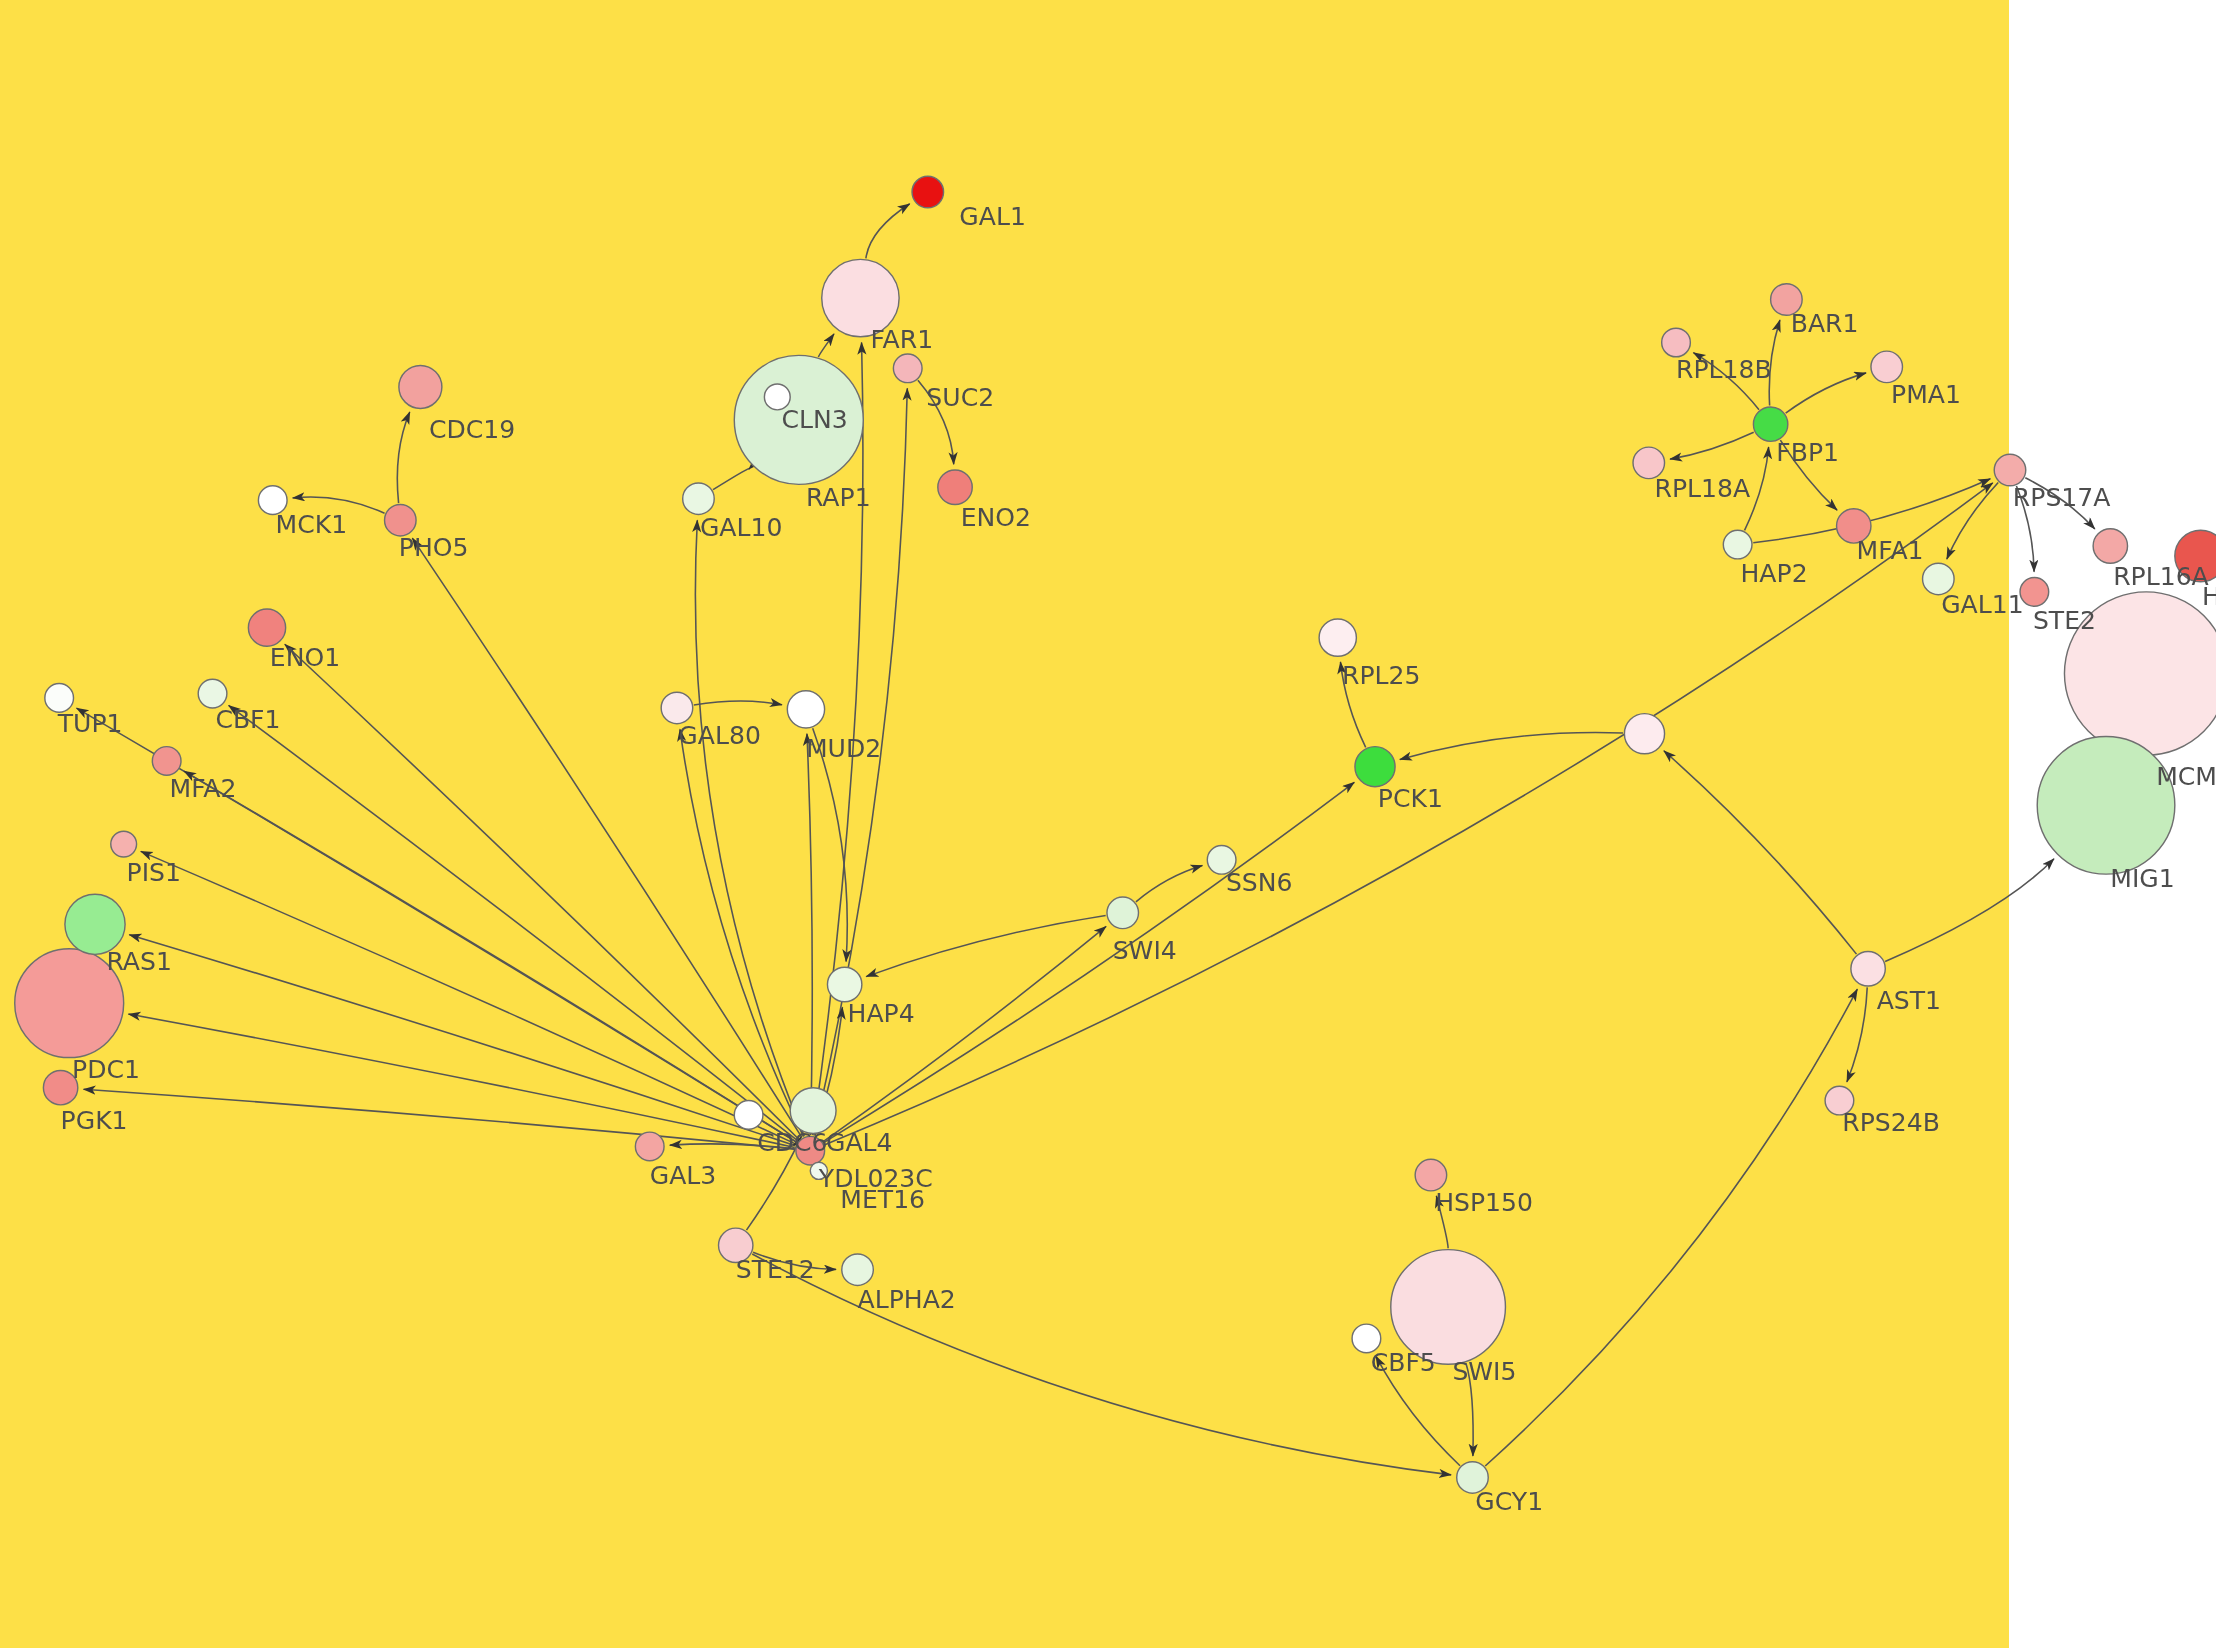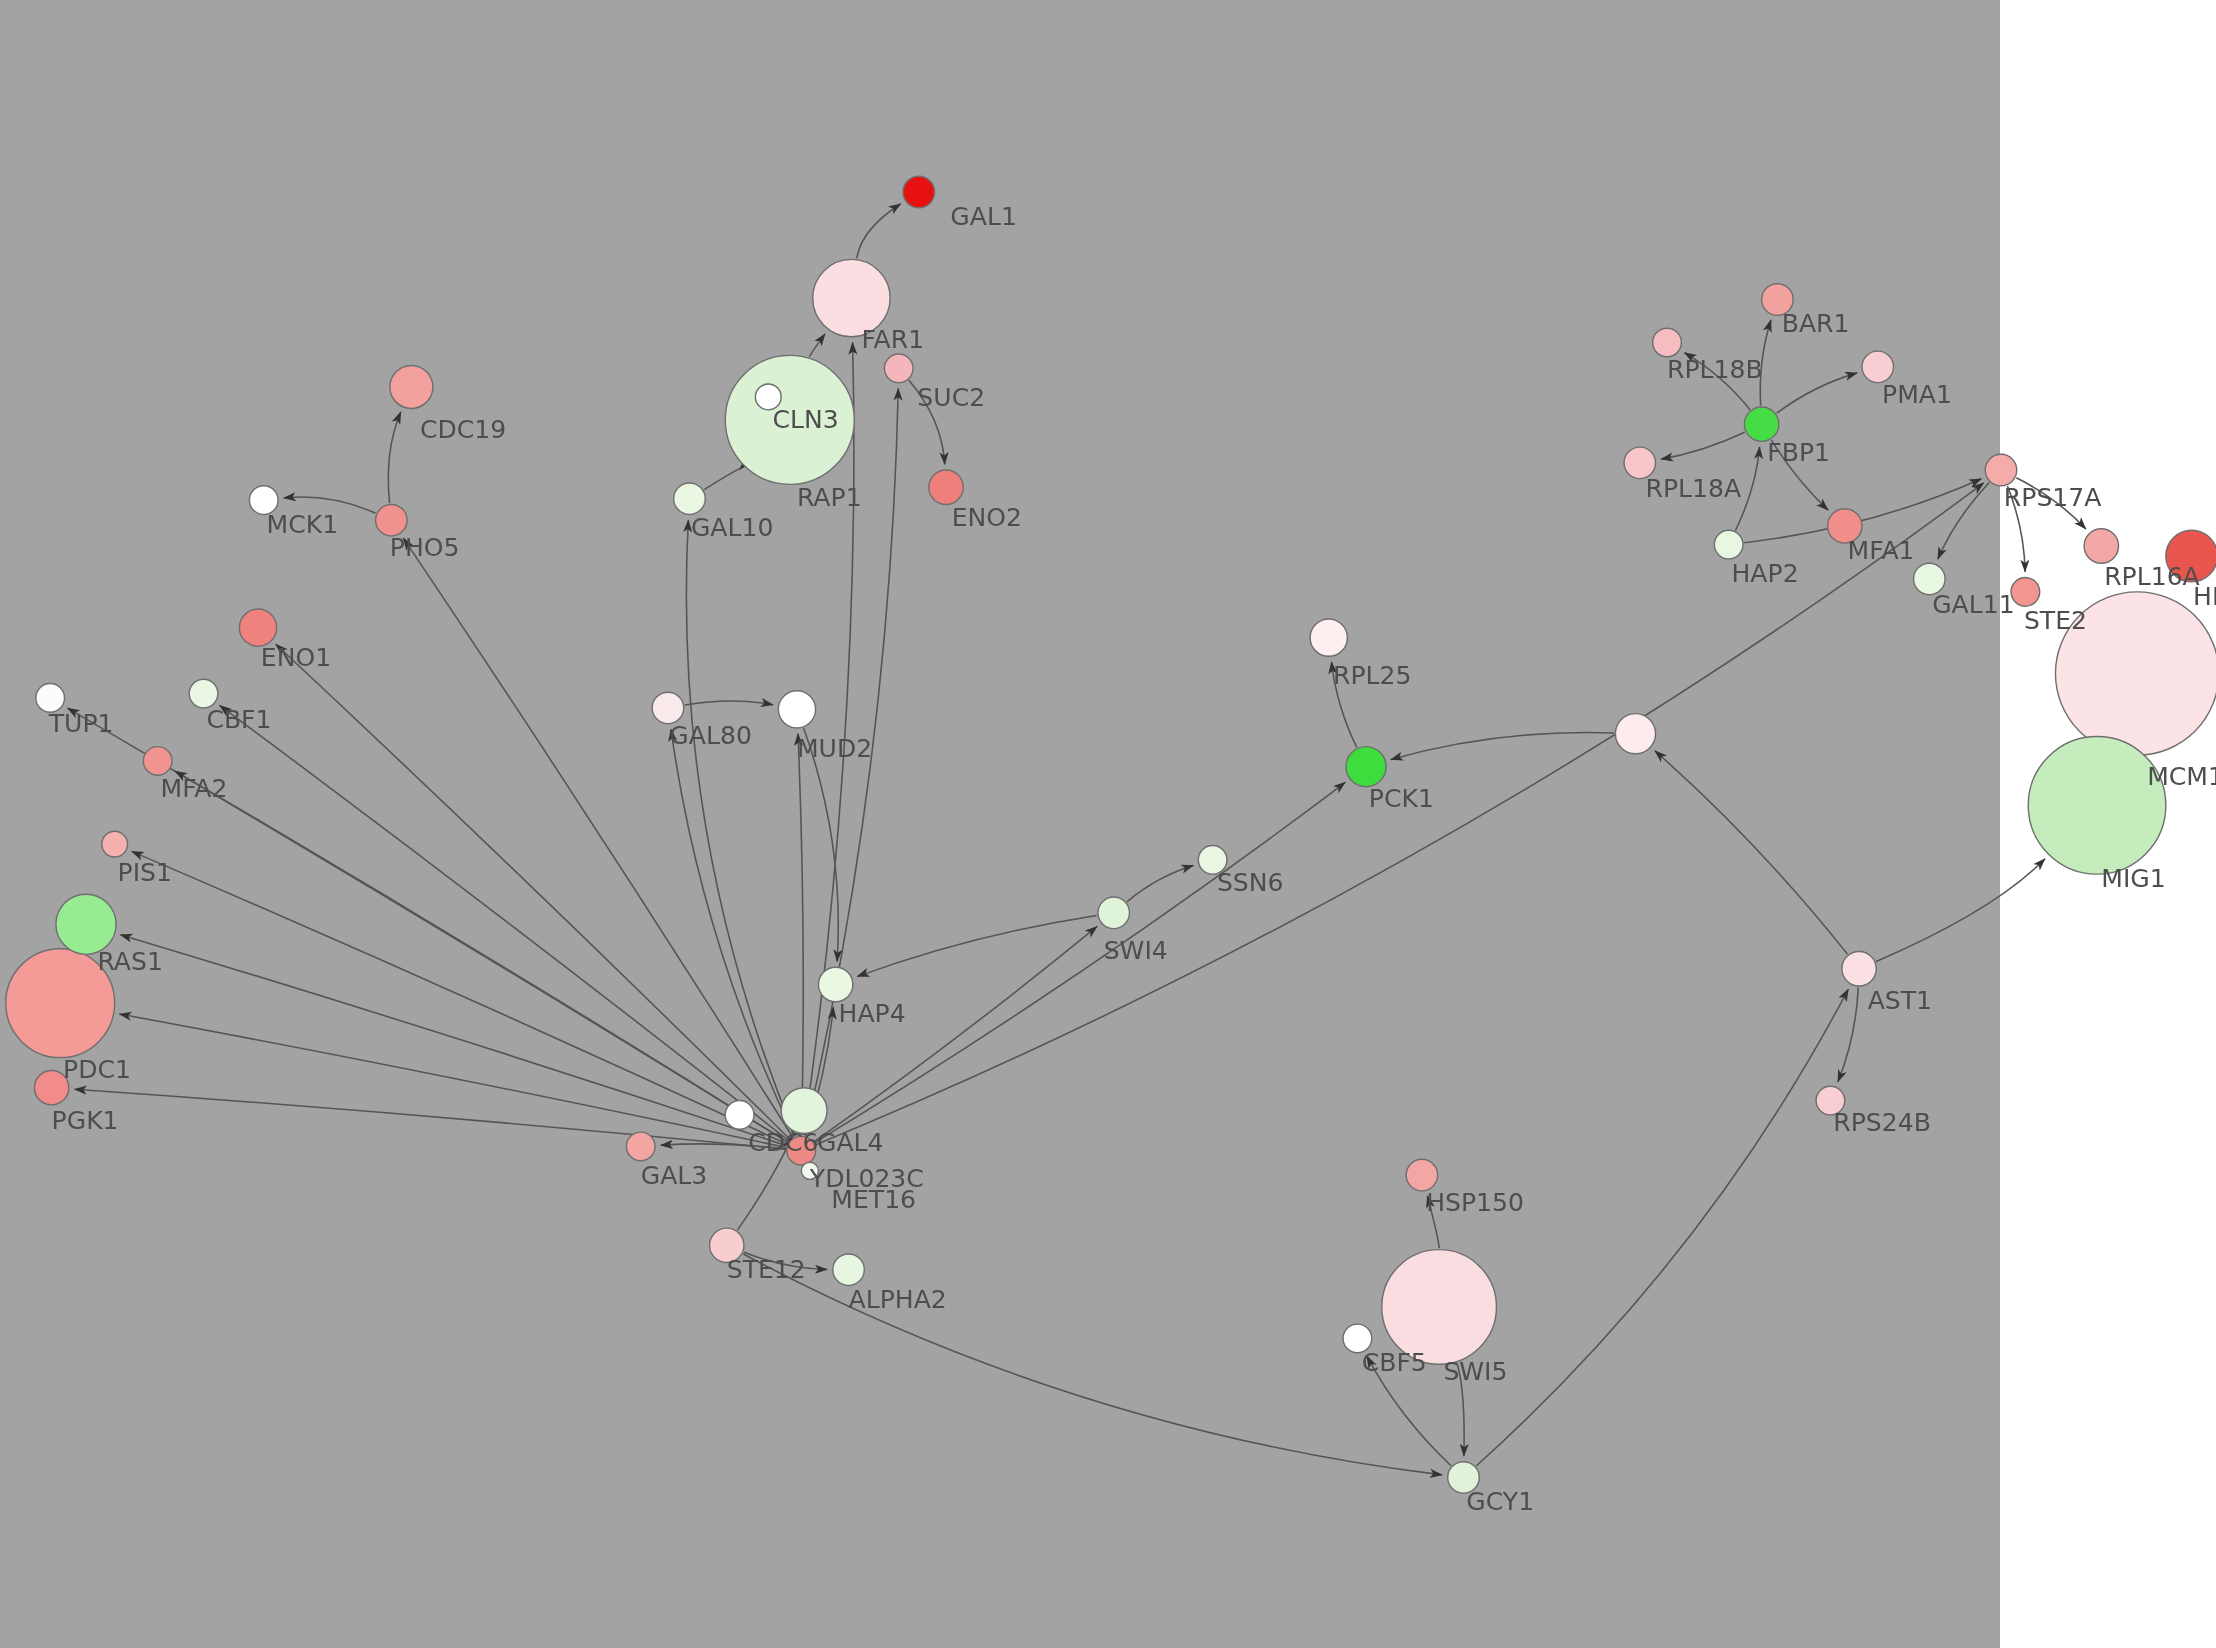--- a/index.html
+++ b/index.html
@@ -9,21 +9,22 @@
     height: 1648px;
     background: #ffffff;
     overflow: hidden;
     font-family: "DejaVu Sans", sans-serif;
   }
   .canvas {
     position: absolute;
     inset: 0;
     width: 2000px;
     height: 1648px;
-    background: #a3a3a3;
+    background: #fde047;
+    padding-left: 9px;
   }
   svg { display: block; width: 2216px; height: 1648px; }
   .edge-path { fill: none; stroke-width: 1.1; }
   .node-circle { stroke-width: 1; cursor: pointer; }
   .node-label { font-size: 17.5px; pointer-events: none; }
 </style>
 </head>
 <body>
 
 <div class="canvas">

